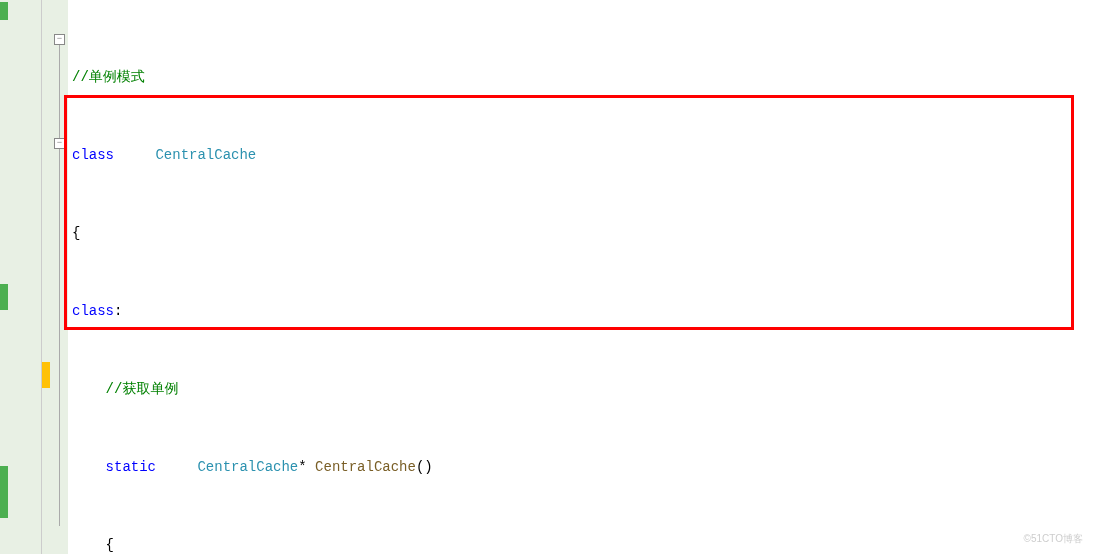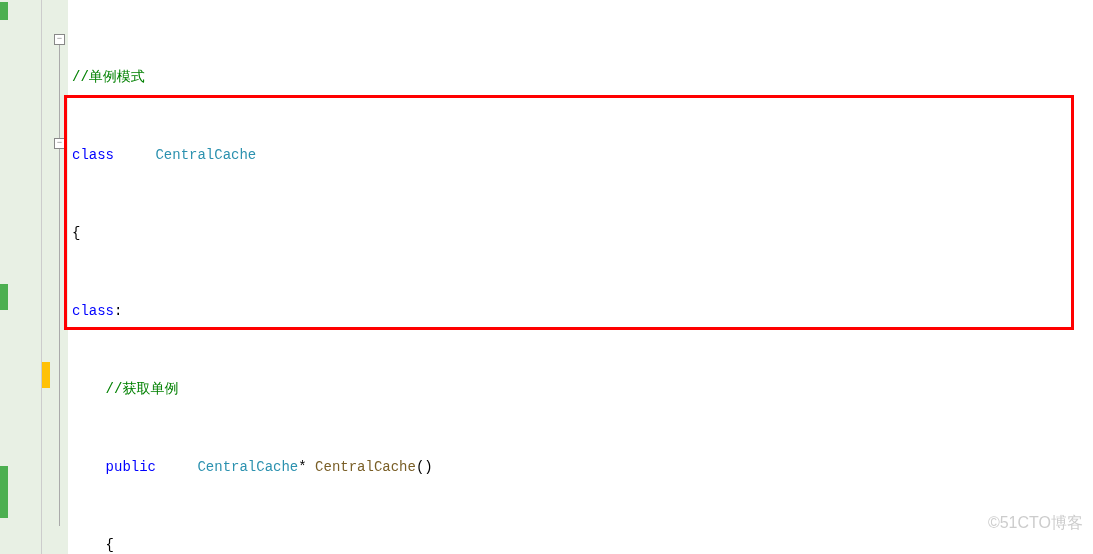--- a/index.html
+++ b/index.html
@@ -79,23 +79,23 @@
     .type { color: #2B91AF; margin-left: 33px; }
     .comment { color: #008000; }
     .func { color: #795E26; }
     .red-box {
       position: absolute;
       border: 3px solid #FF0000;
       pointer-events: none;
     }
     .watermark {
       position: absolute;
-      bottom: 20px;
+      bottom: 8px;
       right: 10px;
-      font-size: 16px;
+      font-size: 10px;
       color: rgba(128,128,128,0.4);
       font-family: sans-serif;
     }
   </style>
 </head>
 <body>
 
 <div class="editor">
   <div class="change-markers">
     <div class="marker-green" style="top:2px;height:18px;"></div>
@@ -115,21 +115,21 @@
     <div class="fold-box" style="top:138px;">−</div>
     <div class="fold-line" style="top:149px;height:377px;"></div>
   </div>
 
   <div class="code">
     <div class="line"><span class="comment">//单例模式</span></div>
     <div class="line"><span class="kw">class</span> <span class="type">CentralCache</span></div>
     <div class="line"><span>{</span></div>
     <div class="line"><span class="kw">class</span><span>:</span></div>
     <div class="line">    <span class="comment">//获取单例</span></div>
-    <div class="line">    <span class="kw">public</span> <span class="type">CentralCache</span><span>* </span><span class="func">CentralCache</span><span>()</span></div>
+    <div class="line">    <span class="kw">static</span> <span class="type">CentralCache</span><span>* </span><span class="func">CentralCache</span><span>()</span></div>
     <div class="line">    <span>{</span></div>
     
     
     
     
     
     
     
     
     

